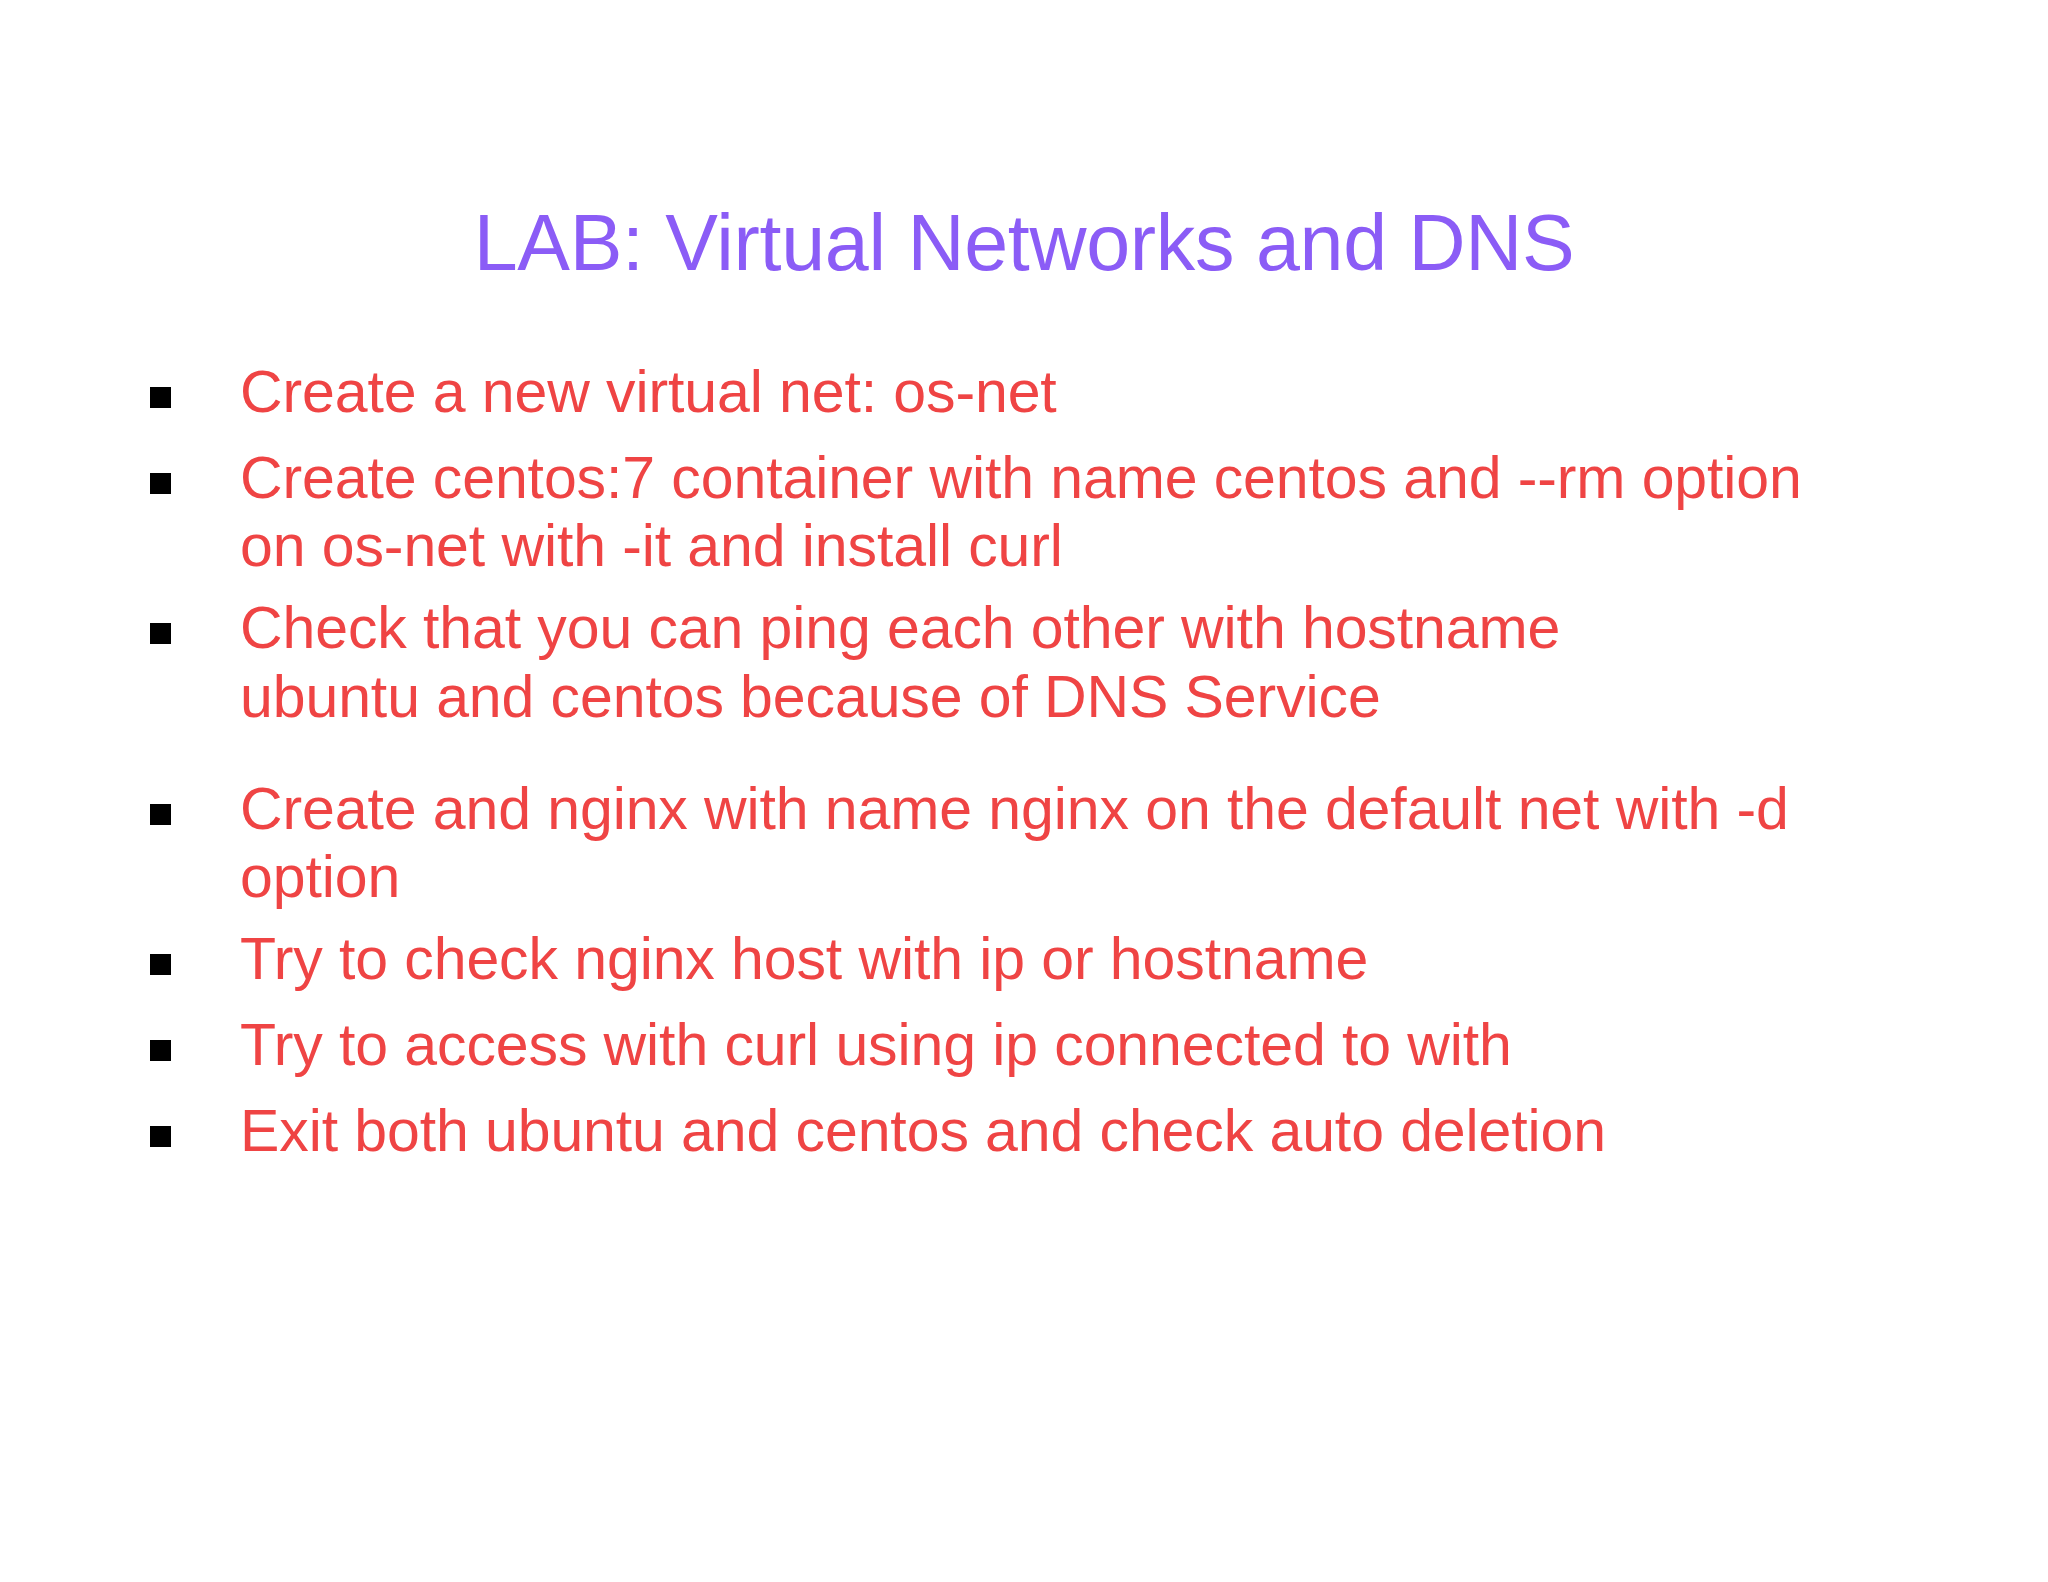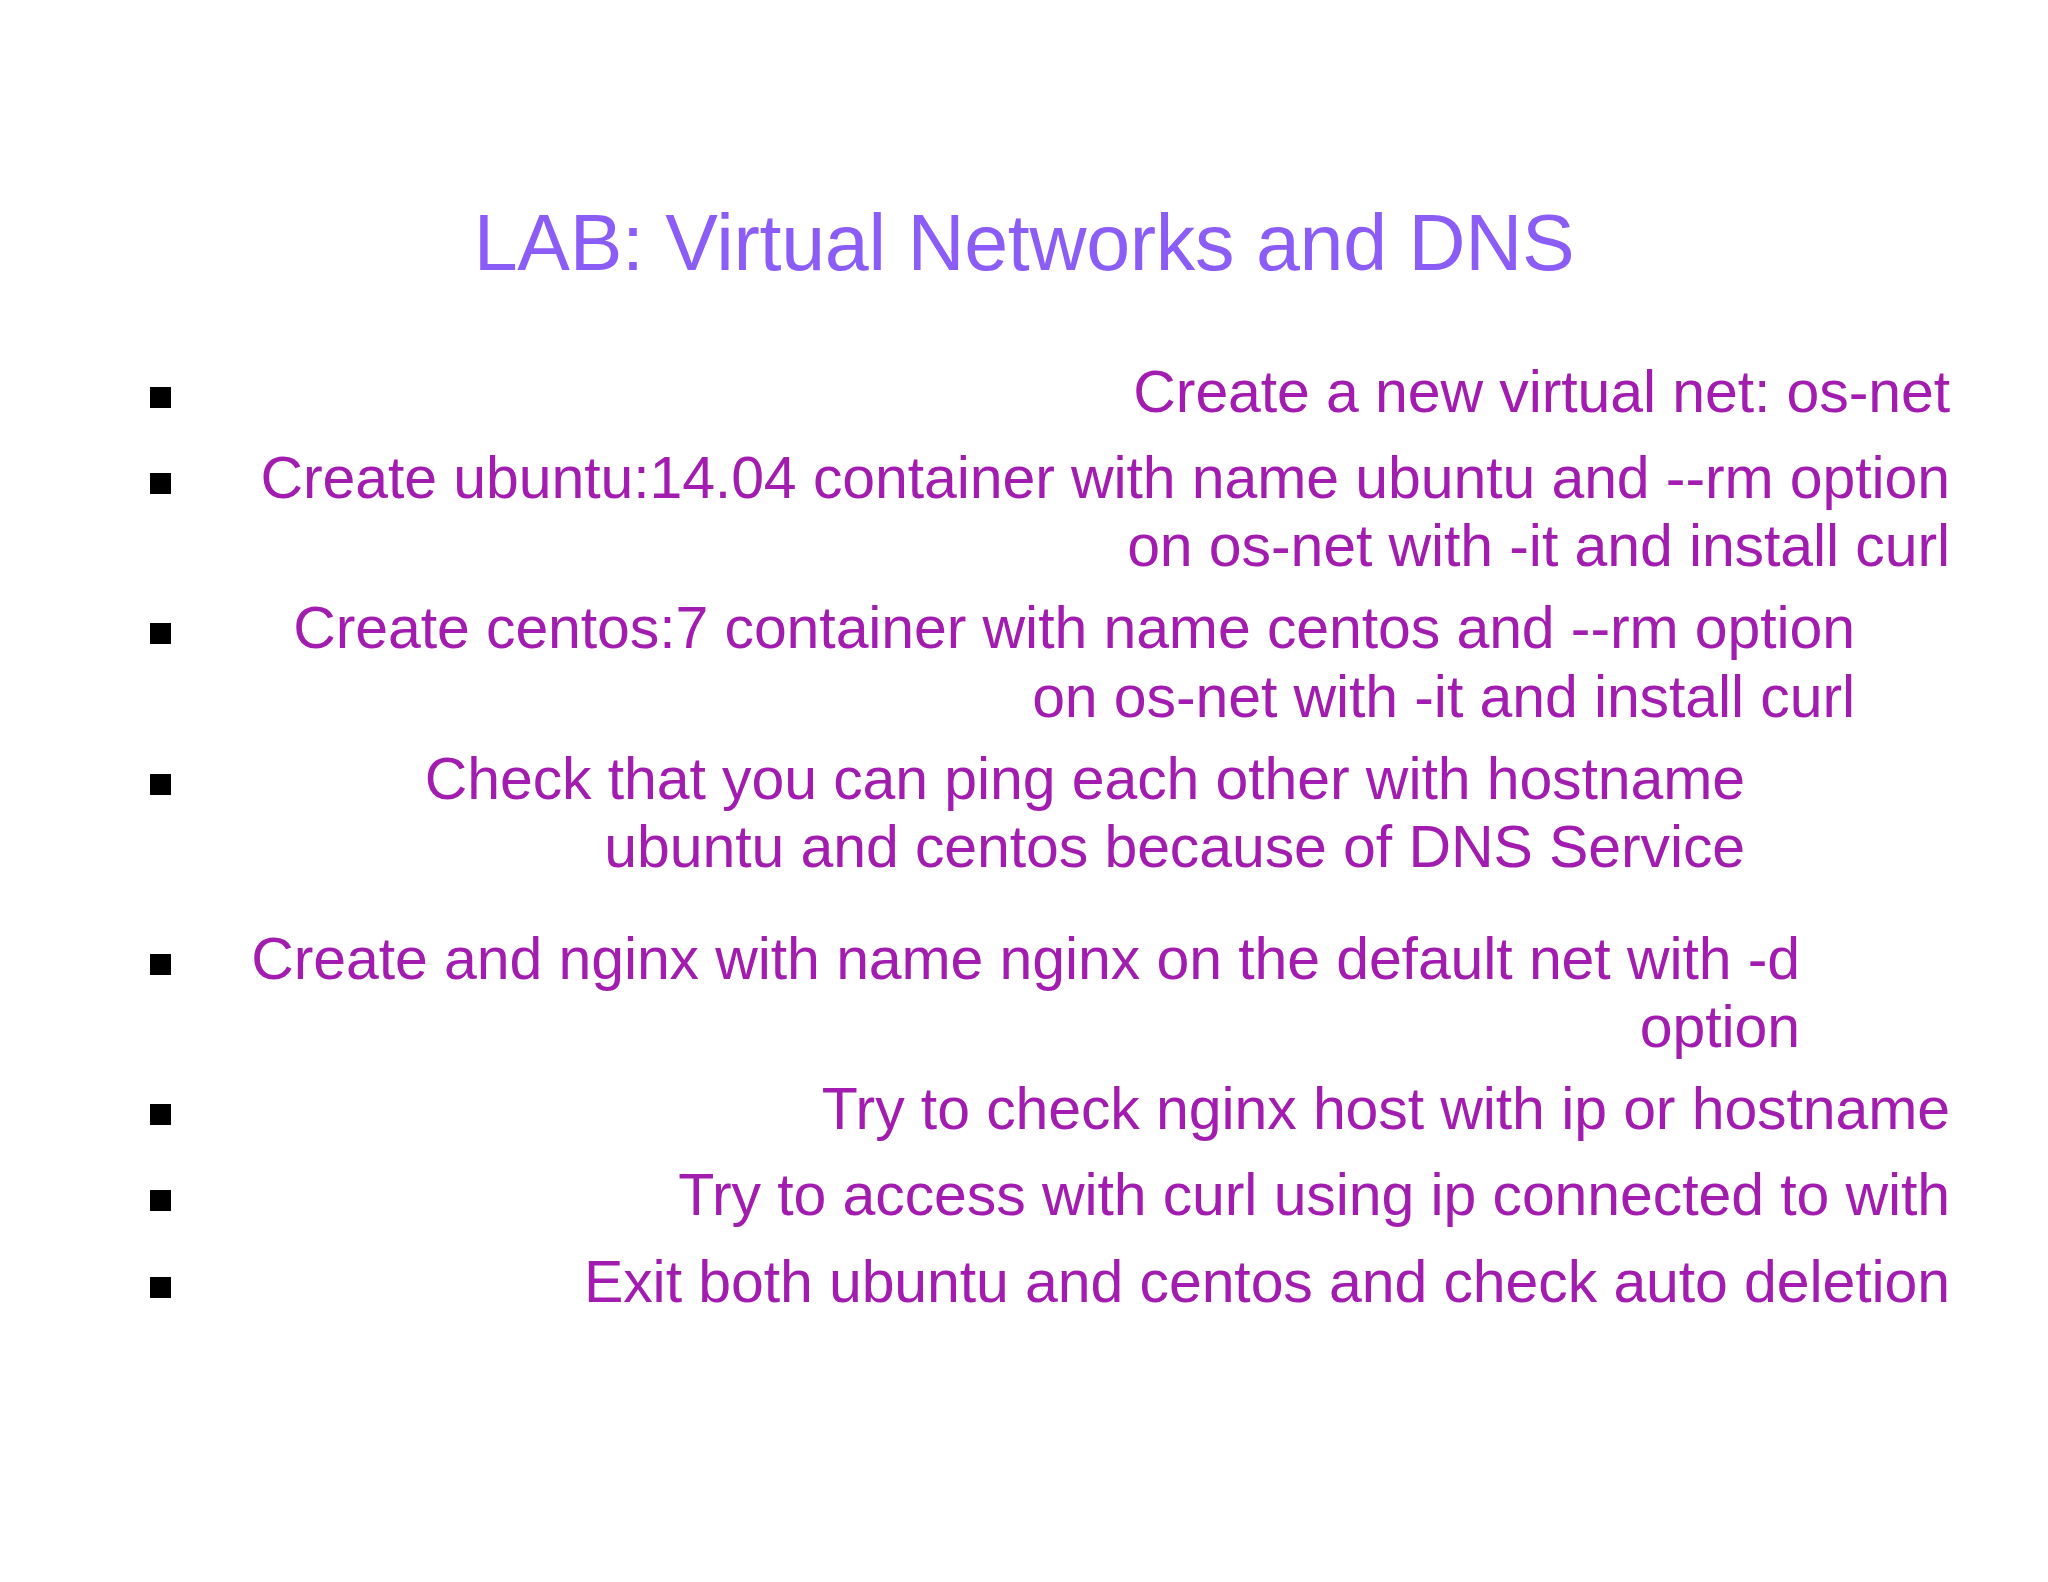--- a/index.html
+++ b/index.html
@@ -46,26 +46,25 @@
     margin: 0;
     padding: 0;
     list-style: none;
   }
 
   .bullet-item {
     position: relative;
     display: block;
     padding-left: 100px;
     margin: 0 0 18px 0;
-    color: #a21caf;
+    color: #ef4444;
     font-size: 59px;
     font-weight: 400;
     line-height: 1.155;
     letter-spacing: -0.1px;
-    text-align: right;
   }
 
   .bullet-item:last-child {
     margin-bottom: 10px;
   }
 
   
   .bullet-item.wrapped {
     margin-bottom: 14px;
   }
@@ -98,24 +97,20 @@
 
   <h1 class="slide-title">LAB: Virtual Networks and DNS</h1>
 
   <ul class="body-list">
 
     <li class="bullet-item">
       <span class="bullet-marker"></span>
       <span class="bullet-text w-1">Create a new virtual net: os-net</span>
     </li>
 
-    <li class="bullet-item wrapped">
-      <span class="bullet-marker"></span>
-      <span class="bullet-text w-2">Create ubuntu:14.04 container with name ubuntu and --rm option on os-net with -it and install curl</span>
-    </li>
 
     <li class="bullet-item wrapped">
       <span class="bullet-marker"></span>
       <span class="bullet-text w-3">Create centos:7 container with name centos and --rm option on os-net with -it and install curl</span>
     </li>
 
     <li class="bullet-item wrapped">
       <span class="bullet-marker"></span>
       <span class="bullet-text w-4">Check that you can ping each other with hostname ubuntu and centos because of DNS Service</span>
     </li>

